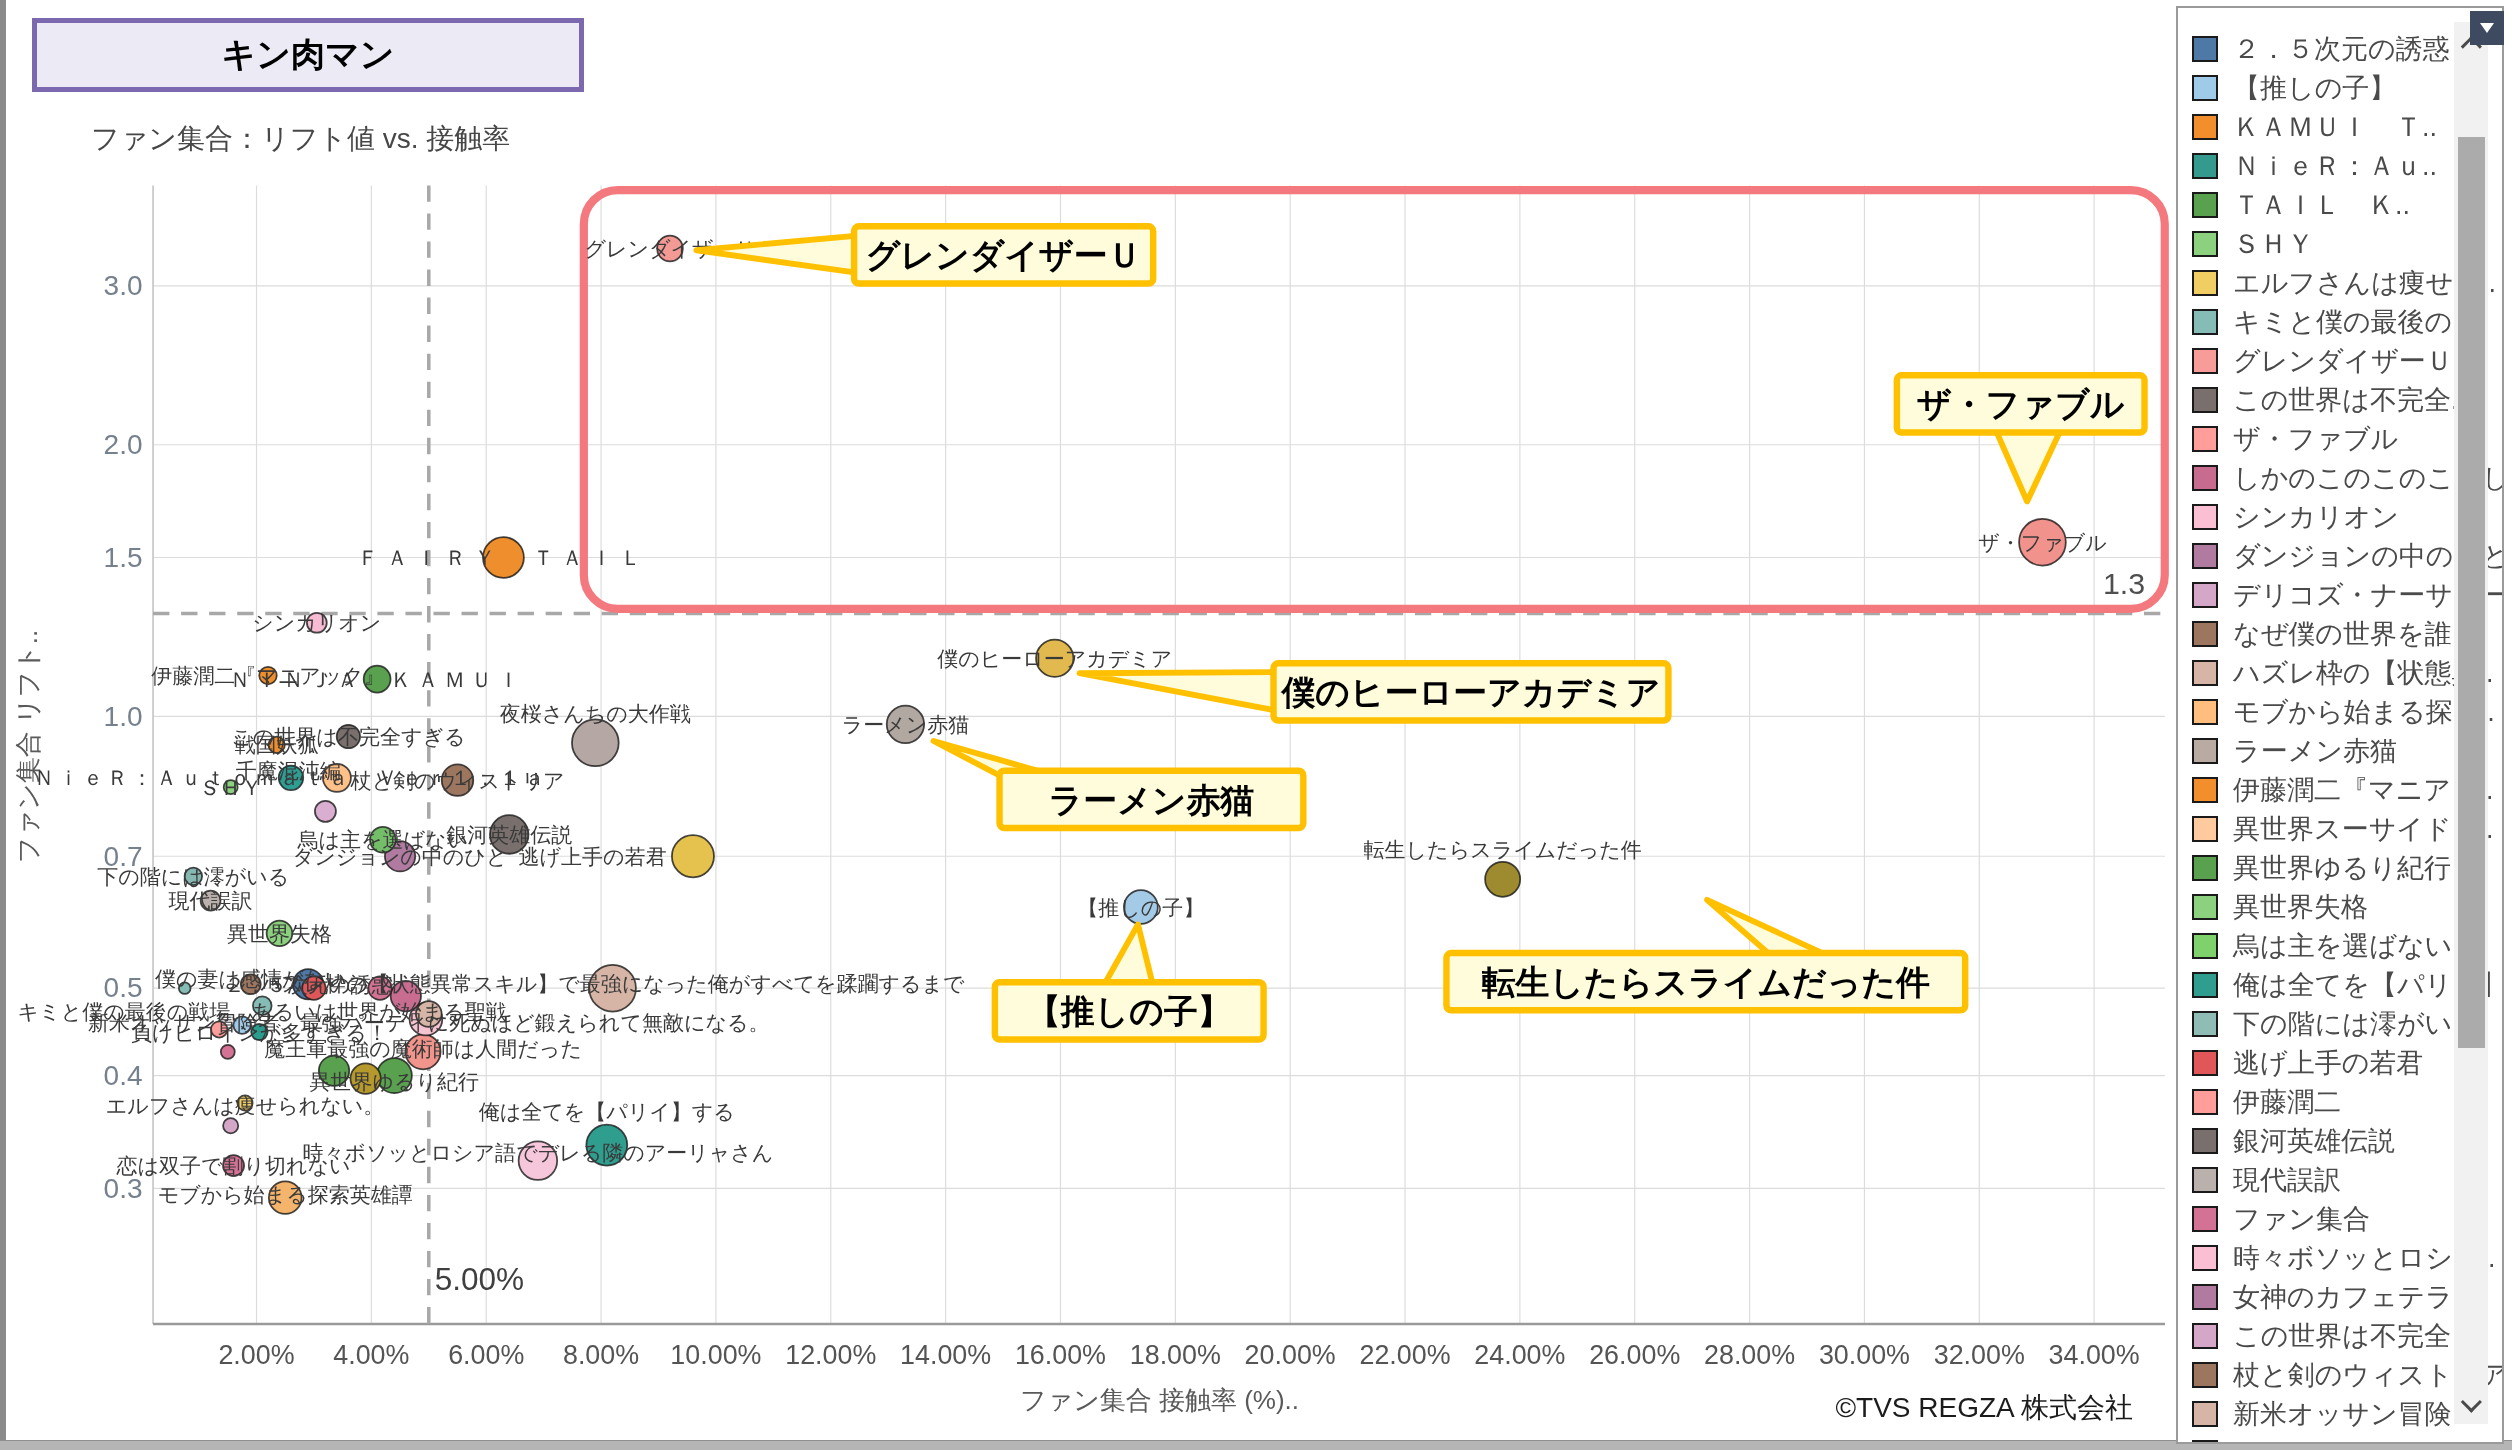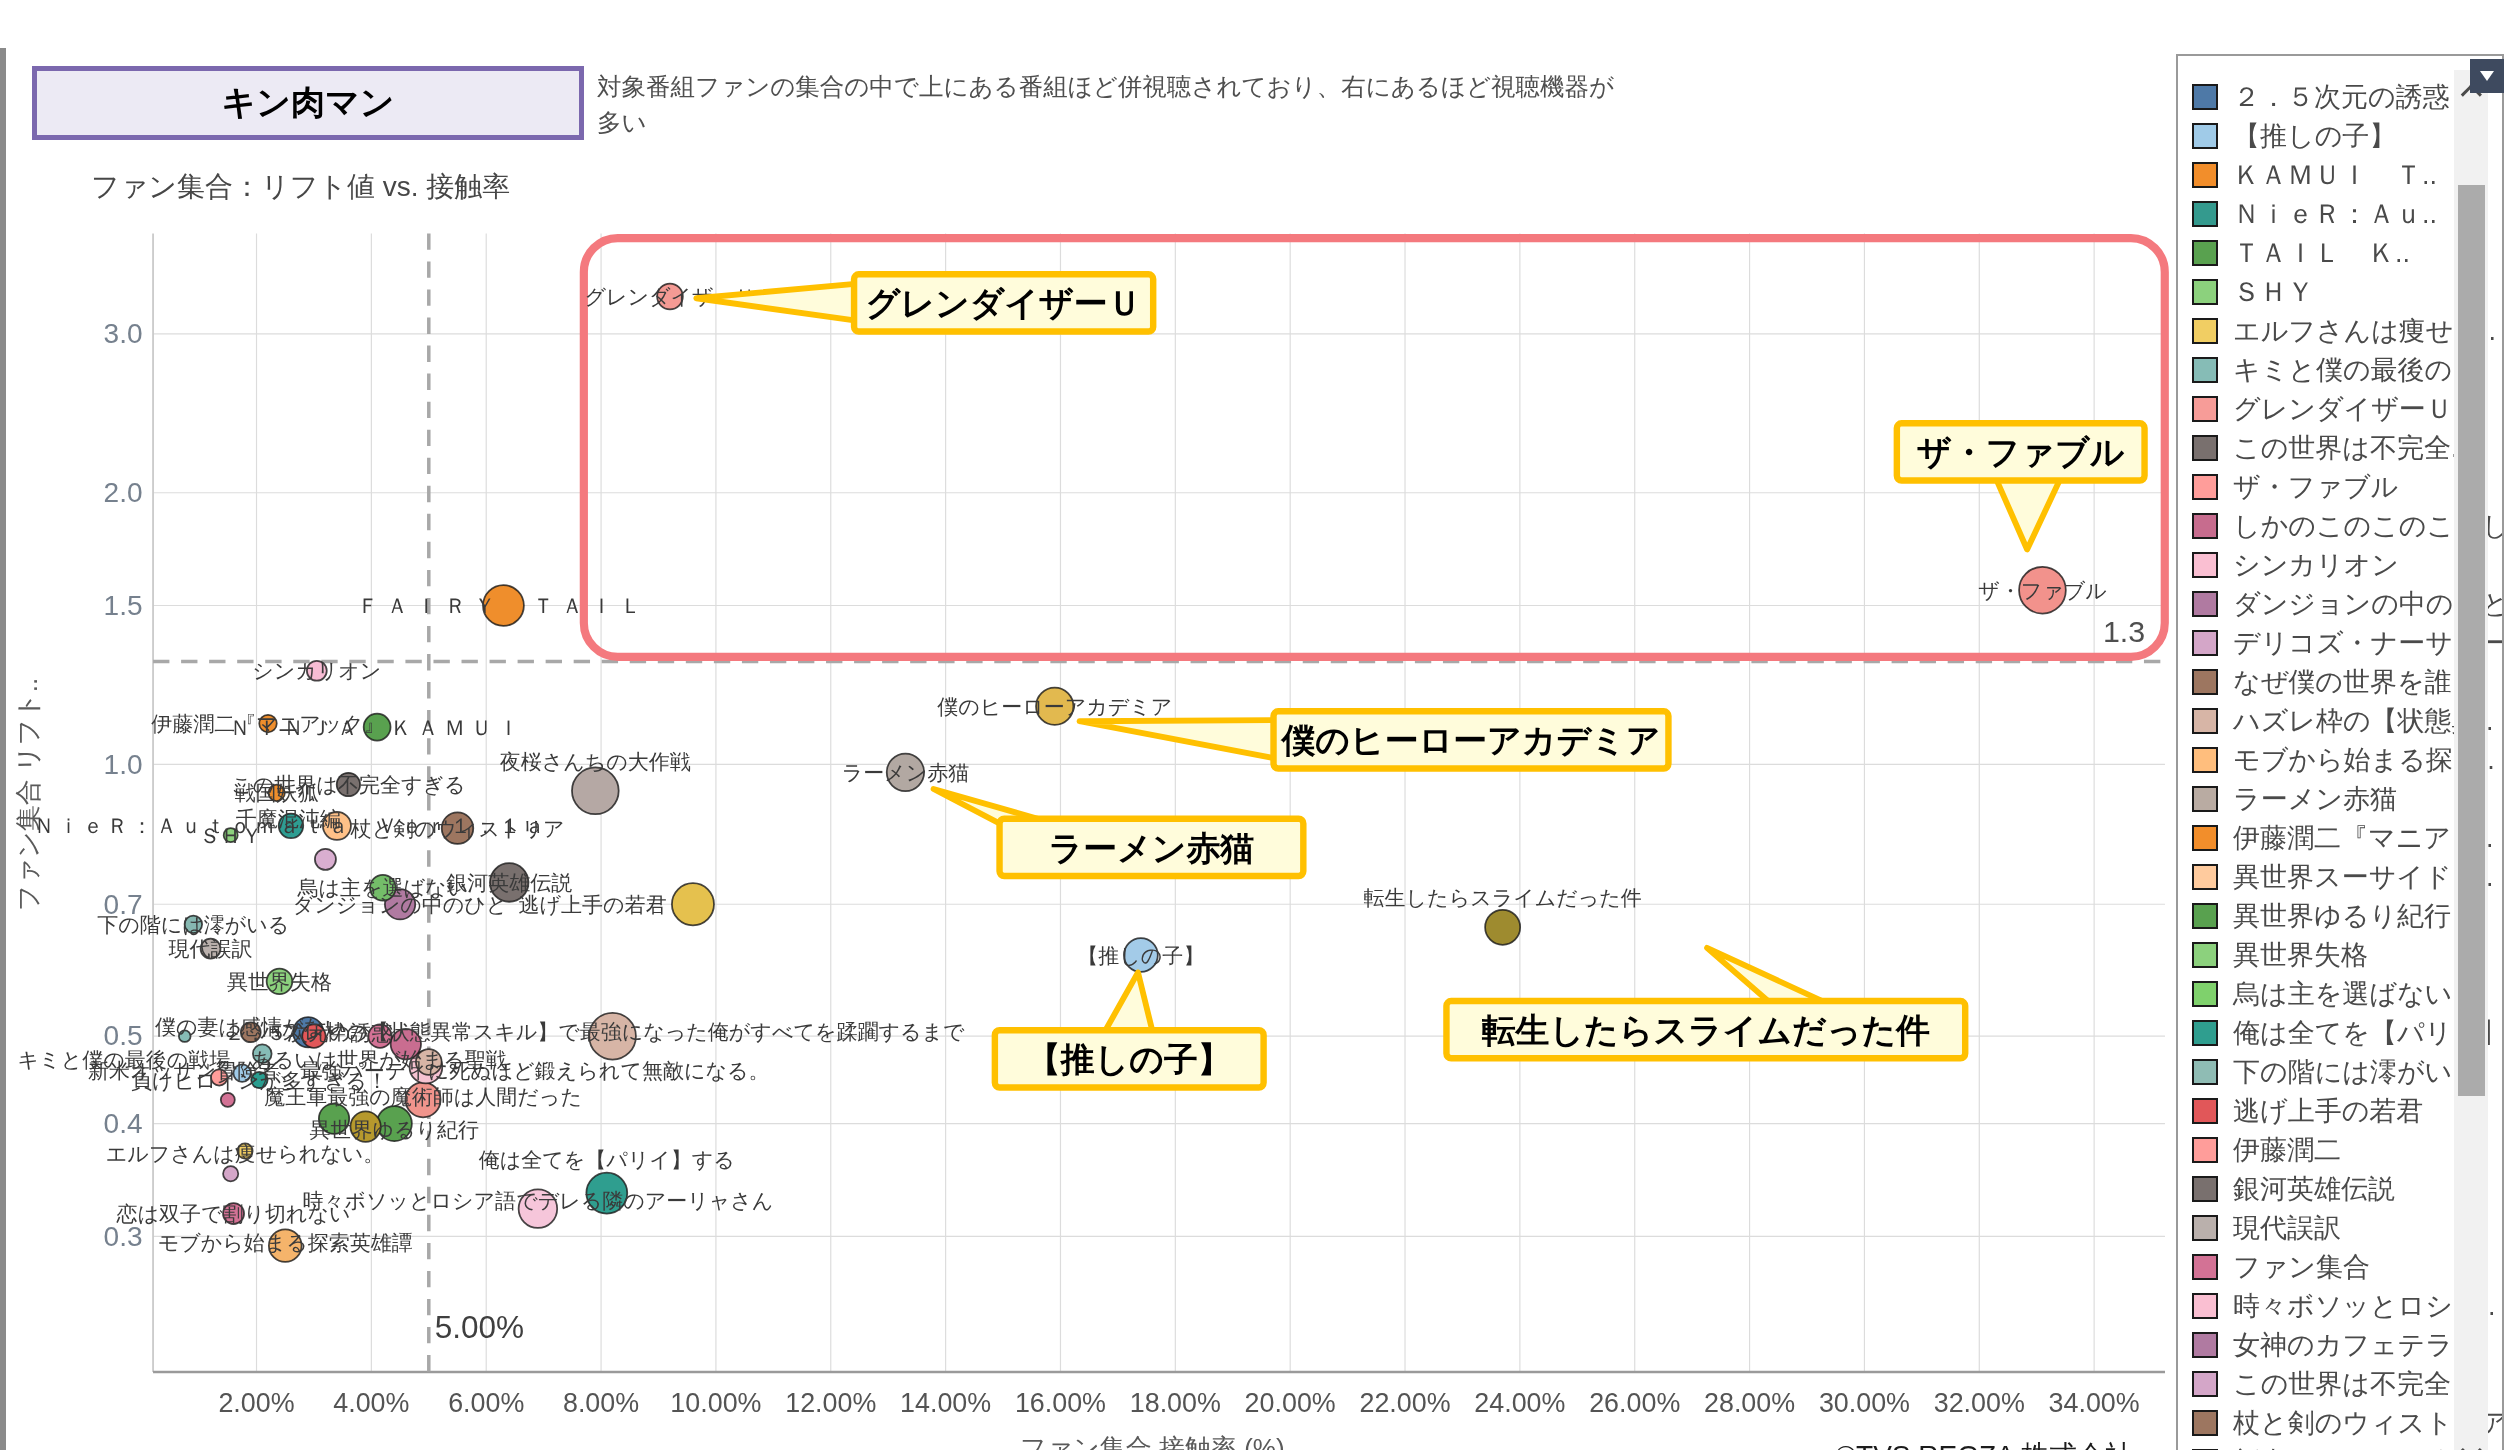--- a/index.html
+++ b/index.html
@@ -1,17 +1,17 @@
 <!DOCTYPE html>
 <html style="font-size:9.3px"><head>
 <meta charset="utf-8">
 <style>
   html,body{margin:0;padding:0;background:#ffffff;}
   body{width:2512px;height:1451px;position:relative;font-family:"Liberation Sans","DejaVu Sans",sans-serif;overflow:hidden;}
-  #stage{position:absolute;inset:0;background:#fff;margin-top:48px;}
+  #stage{position:absolute;inset:0;background:#fff;}
   
   #left-edge{position:absolute;left:0;top:0;width:5.8px;height:1451px;background:#8a8a8a;}
   #bottom-bar{position:absolute;left:0;top:1440px;width:2512px;height:11px;background:#b5b5b5;border-top:1.8px solid #8f8f8f;box-sizing:border-box;}
   
   #title-box{position:absolute;left:32px;top:17.5px;width:552px;height:74px;background:#eceaf4;border:5.3px solid #7b68ae;box-sizing:border-box;display:flex;align-items:center;justify-content:center;z-index:30;}
   #title-box .t{font-size:34px;font-weight:bold;color:#000;}
   #subtitle{position:absolute;left:91px;top:120px;font-size:28px;color:#474747;z-index:5;}
   #desc{position:absolute;left:597px;top:21px;width:1028px;font-size:24.5px;line-height:36px;color:#4f4f4f;z-index:5;}
   
   #x-axis-title{position:absolute;left:984px;top:1383px;width:351px;text-align:center;font-size:26px;color:#5a5a5a;}
@@ -40,24 +40,20 @@
 <body>
 
 <div id="stage">
 
   <div id="left-edge"></div>
 
   <div id="title-box">
     <span class="t">キン肉マン</span>
   </div>
   <div id="subtitle">ファン集合：リフト値 vs. 接触率</div>
-  <div id="desc">
-    <div>対象番組ファンの集合の中で上にある番組ほど併視聴されており、右にあるほど視聴機器が</div>
-    <div>多い</div>
-  </div>
 
   <svg id="chart" width="2512" height="1451" viewBox="0 0 4300 2483">
       <line x1="439.1" y1="317" x2="439.1" y2="2266" stroke="#dcdcdc" stroke-width="2"></line>
       <line x1="635.7" y1="317" x2="635.7" y2="2266" stroke="#dcdcdc" stroke-width="2"></line>
       <line x1="832.3" y1="317" x2="832.3" y2="2266" stroke="#dcdcdc" stroke-width="2"></line>
       <line x1="1028.9" y1="317" x2="1028.9" y2="2266" stroke="#dcdcdc" stroke-width="2"></line>
       <line x1="1225.5" y1="317" x2="1225.5" y2="2266" stroke="#dcdcdc" stroke-width="2"></line>
       <line x1="1422.1" y1="317" x2="1422.1" y2="2266" stroke="#dcdcdc" stroke-width="2"></line>
       <line x1="1618.7" y1="317" x2="1618.7" y2="2266" stroke="#dcdcdc" stroke-width="2"></line>
       <line x1="1815.3" y1="317" x2="1815.3" y2="2266" stroke="#dcdcdc" stroke-width="2"></line>

